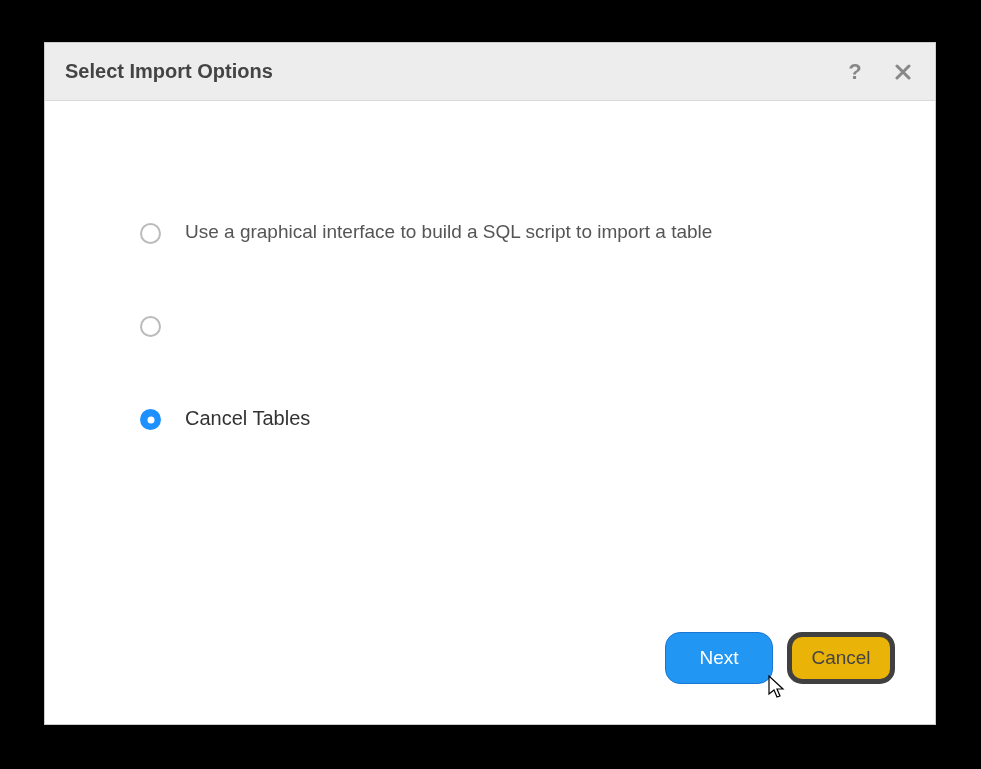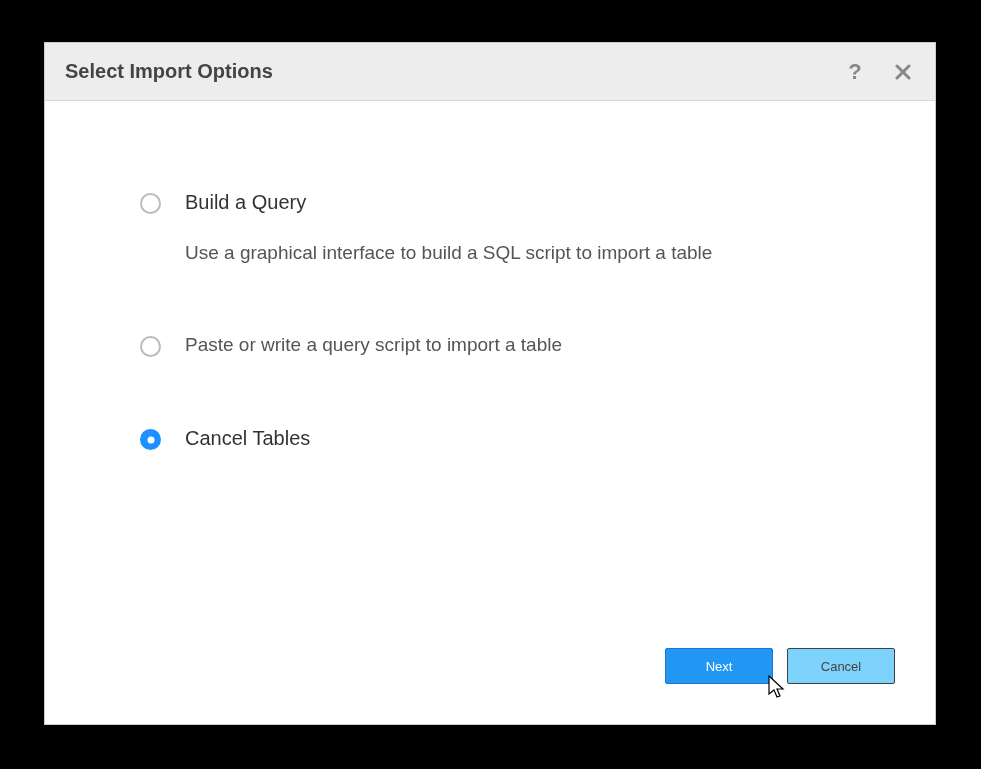--- a/index.html
+++ b/index.html
@@ -14,20 +14,21 @@
       position: absolute;
       left: 44px;
       top: 42px;
       width: 892px;
       height: 683px;
       background: #fff;
       border: 1px solid #ccc;
       box-shadow: 0 2px 8px rgba(0,0,0,0.15);
       display: flex;
       flex-direction: column;
+      gap: 30px;
     }
     .dialog-header {
       background: #ededed;
       border-bottom: 1px solid #d9d9d9;
       height: 58px;
       display: flex;
       align-items: center;
       padding: 0 20px;
     }
     .dialog-title {
@@ -102,37 +103,37 @@
       color: #555;
     }
     .dialog-footer {
       padding: 20px 40px 40px 20px;
       display: flex;
       justify-content: flex-end;
       gap: 14px;
     }
     .btn {
       min-width: 108px;
-      height: 36px;
-      font-size: 13px;
-      border-radius: 2px;
+      height: 52px;
+      font-size: 19px;
+      border-radius: 15px;
       cursor: pointer;
       display: flex;
       align-items: center;
       justify-content: center;
     }
     .btn-primary {
       background: #2196f3;
       color: #fff;
       border: 1px solid #1976d2;
     }
     .btn-secondary {
-      background: #7dd3fc;
+      background: #eab308;
       color: #444;
-      border: 1px solid #404040;
+      border: 5px solid #404040;
     }
     .cursor {
       position: absolute;
       left: 768px;
       top: 675px;
       pointer-events: none;
       z-index: 100;
     }
   </style>
 </head>
@@ -149,29 +150,27 @@
           </svg>
       </div>
     </div>
   </div>
 
   <div class="dialog-body">
 
     <div class="option-row">
       <div class="radio"></div>
       <div class="option-text">
-        <div class="option-label">Build a Query</div>
         <div class="option-desc">Use a graphical interface to build a SQL script to import a table</div>
       </div>
     </div>
 
     <div class="option-row">
       <div class="radio"></div>
       <div class="option-text">
-        <div class="option-desc">Paste or write a query script to import a table</div>
       </div>
     </div>
 
     <div class="option-row">
       <div class="radio selected"></div>
       <div class="option-text">
         <div class="option-label">Cancel Tables</div>
       </div>
     </div>
 

